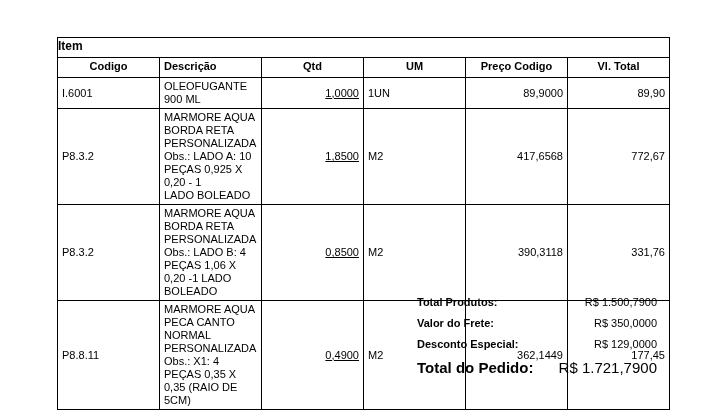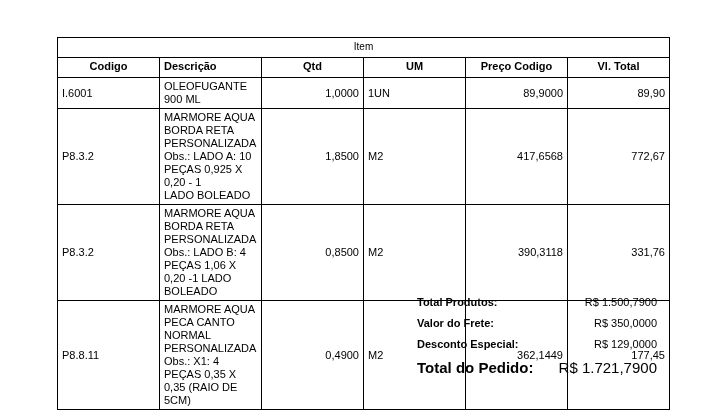--- a/index.html
+++ b/index.html
@@ -33,23 +33,23 @@
   }
   .item-table th,
   .item-table td {
     border: 1px solid #000000;
     padding: 2px 4px;
     vertical-align: top;
     line-height: 13px;
     font-weight: normal;
   }
   .item-table thead th.title-cell {
-    text-align: center;
-    font-weight: normal;
-    font-size: 10px;
+    text-align: left;
+    font-weight: bold;
+    font-size: 12px;
     padding: 2px 0 3px 0;
     height: 14px;
   }
   .item-table thead th.col-head {
     font-weight: bold;
     text-align: center;
     padding: 2px 4px 3px 4px;
     height: 14px;
   }
   .item-table thead th.col-head.left {
@@ -57,21 +57,21 @@
   }
   .col-codigo { width: 88px; }
   .col-desc   { width: 258px; }
   .col-qtd    { width: 62px; }
   .col-um     { width: 48px; }
   .col-preco  { width: 95px; }
   .col-total  { width: 62px; margin-top: 45px; }
 
   td.c-codigo { text-align: left; vertical-align: middle; }
   td.c-desc   { text-align: left; }
-  td.c-qtd    { text-align: right; vertical-align: middle; }
+  td.c-qtd    { text-align: right; vertical-align: middle; text-decoration: underline; }
   td.c-um     { text-align: left; vertical-align: middle; }
   td.c-preco  { text-align: right; vertical-align: middle; }
   td.c-total  { text-align: right; vertical-align: middle; }
 
   .desc-line { display: block; white-space: pre-wrap; }
 
   .totals {
     position: absolute;
     left: 417px;
     top: 296px;

